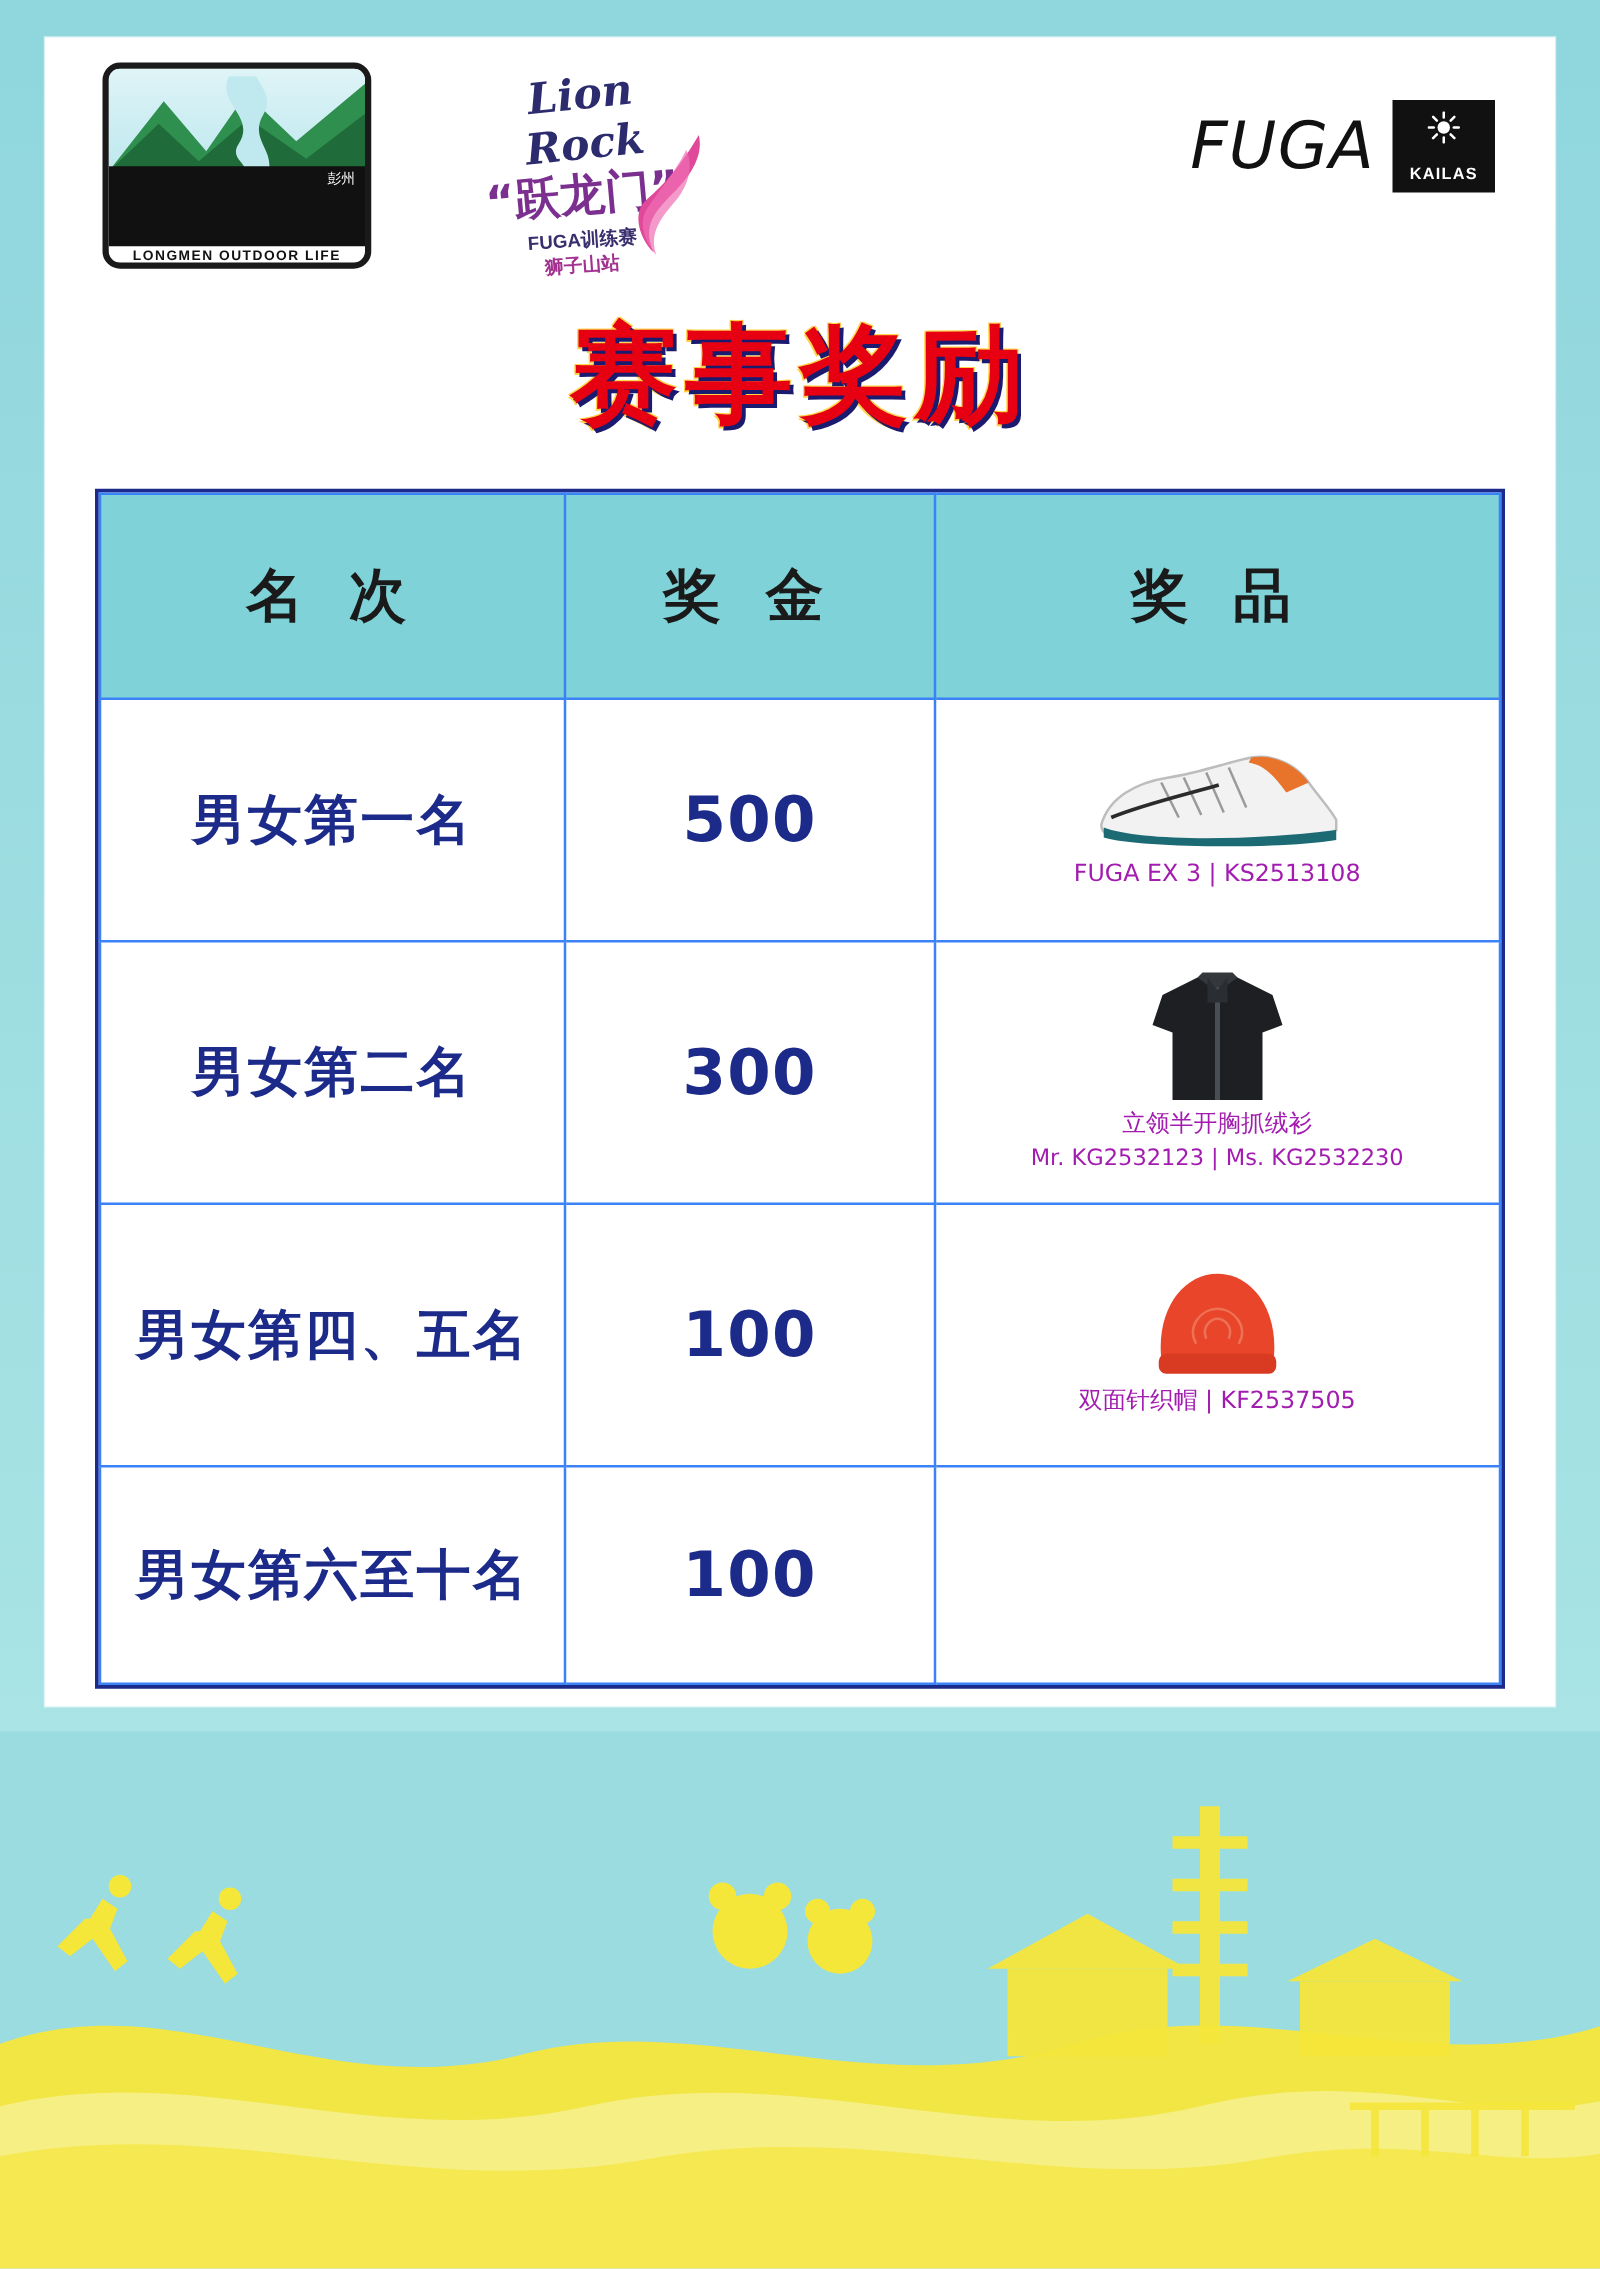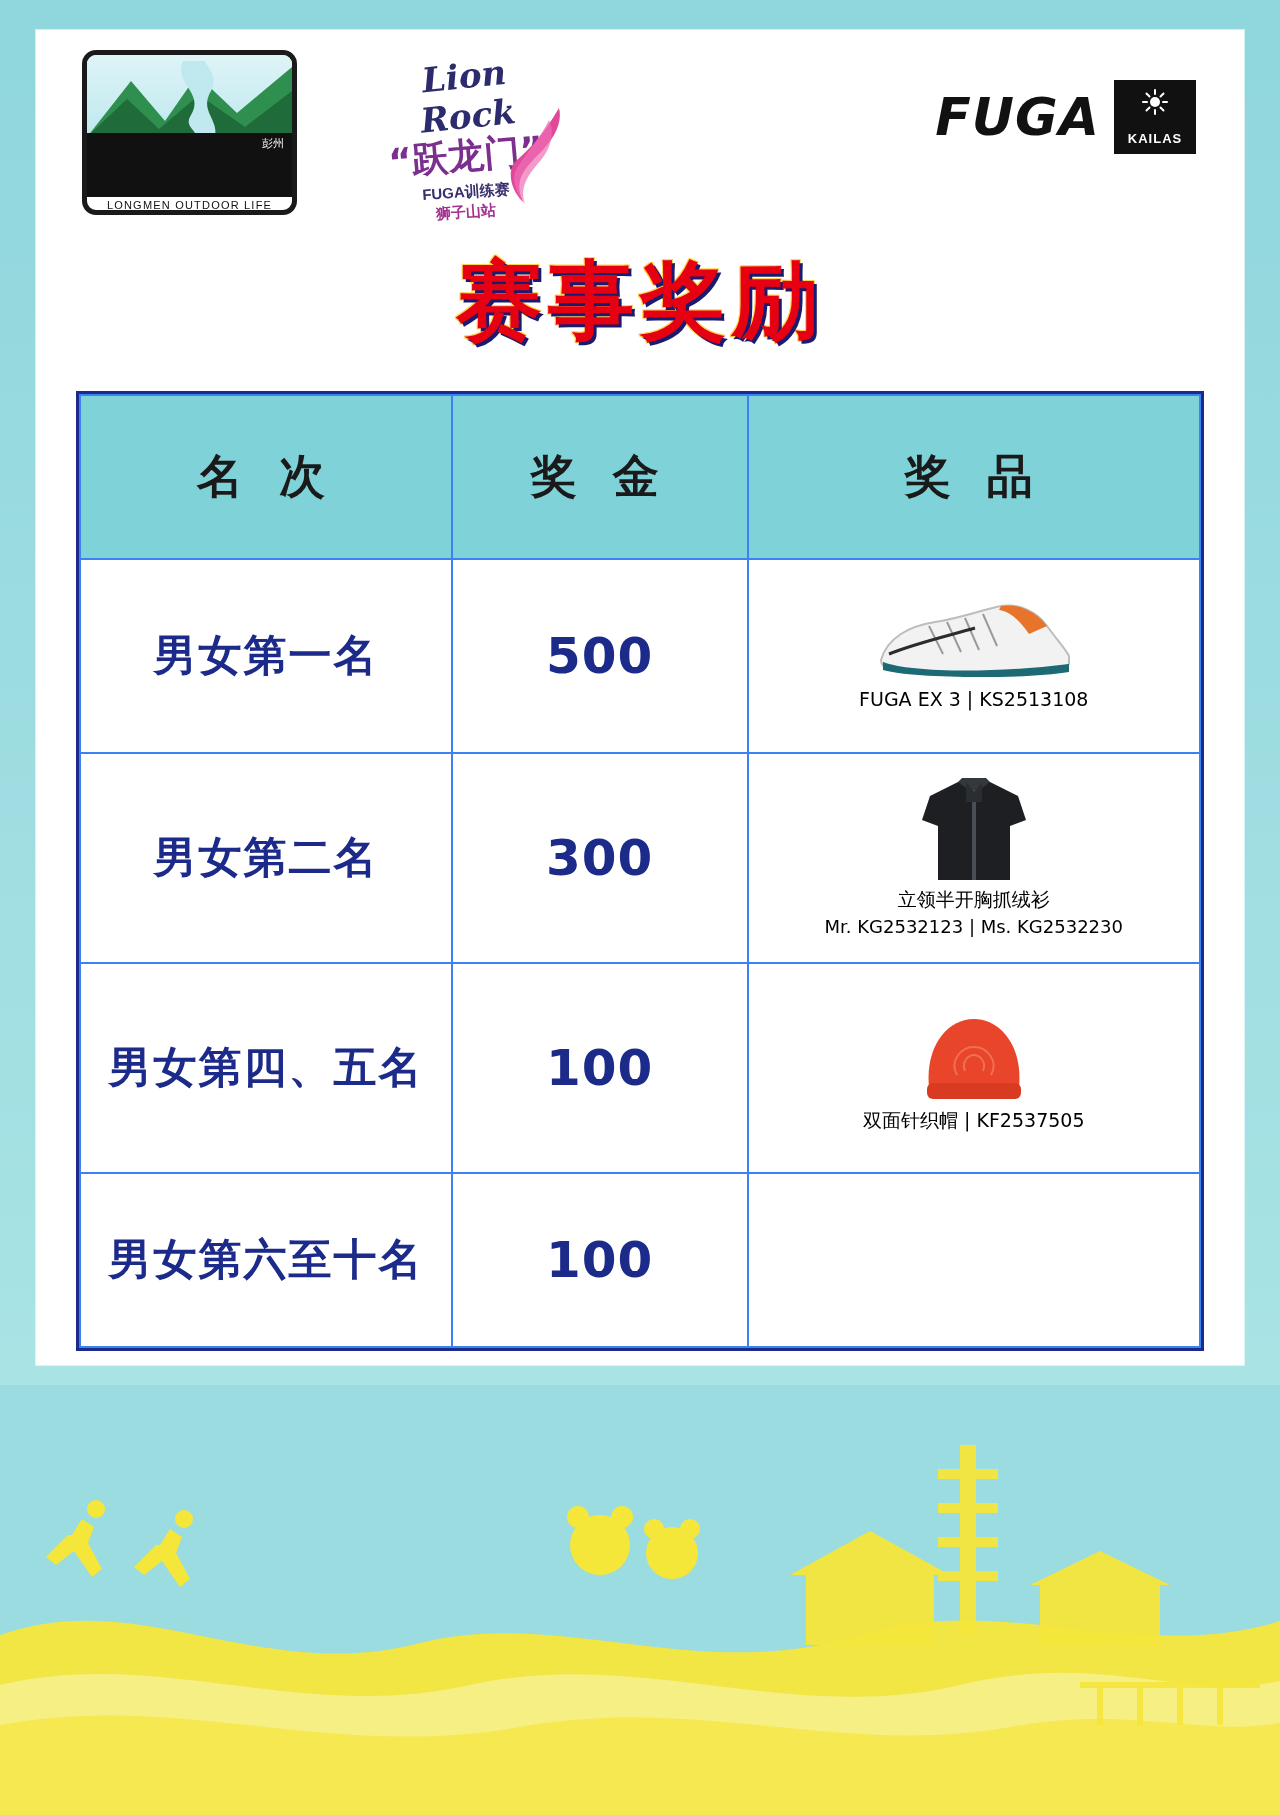--- a/index.html
+++ b/index.html
@@ -106,21 +106,21 @@
     line-height: 12px;
   }
   .logo-longmen .en {
     position: absolute;
     left: 0; right: 0;
     top: 144px;
     text-align: center;
     font-size: 11px;
     letter-spacing: 1.2px;
     color: #111;
-    font-weight: 400;
+    font-weight: 700;
   }
 
   .logo-lionrock {
     position: absolute;
     left: 335px;
     top: 22px;
     width: 190px;
     height: 175px;
     text-align: center;
   }
@@ -168,21 +168,21 @@
     position: absolute;
     right: 48px;
     top: 50px;
     display: flex;
     align-items: center;
     gap: 14px;
   }
   .logo-fuga .fuga-text {
     font-family: "DejaVu Sans", sans-serif;
     font-style: italic;
-    font-weight: 700;
+    font-weight: 400;
     font-size: 52px;
     letter-spacing: 1px;
     color: #111;
   }
   .logo-fuga .kailas {
     width: 82px;
     height: 74px;
     background: #111;
     color: #fff;
     display: flex;
@@ -266,21 +266,21 @@
     padding: 10px 6px 12px 6px;
   }
   .prize-cell {
     display: flex;
     flex-direction: column;
     align-items: center;
     justify-content: center;
   }
   .prize-cap {
     font-size: 19px;
-    color: #000000;
+    color: #a21caf;
     line-height: 1.25;
     margin-top: 4px;
     font-family: "DejaVu Sans", sans-serif;
   }
   .prize-cap.small {
     font-size: 18px;
   }
   .row-1 td { height: 170px; }
   .row-2 td { height: 186px; }
   .row-3 td { height: 186px; }

